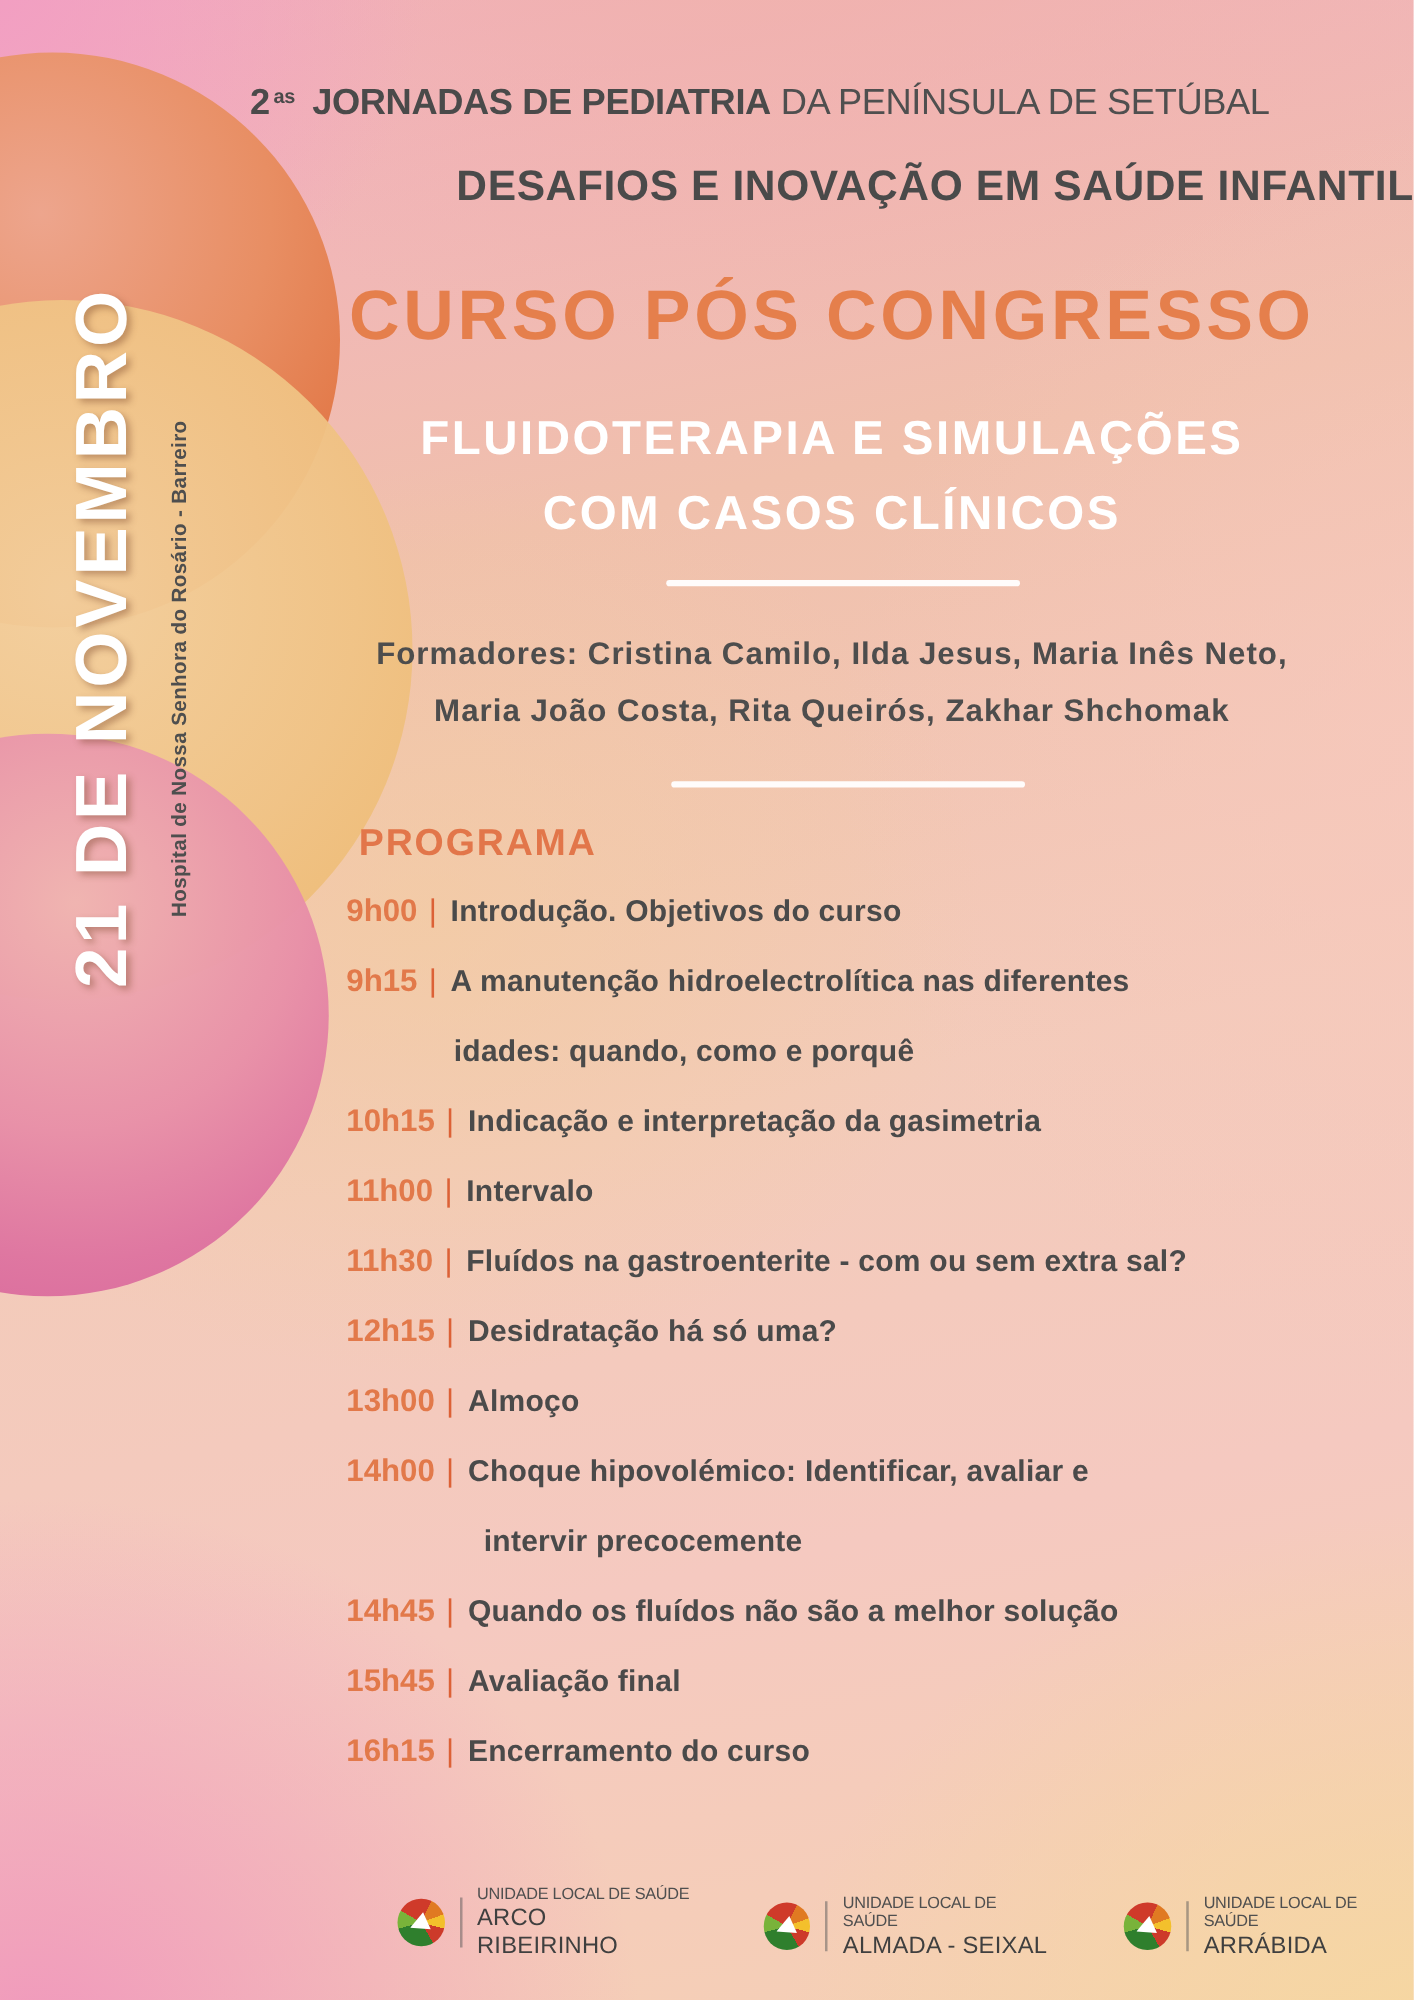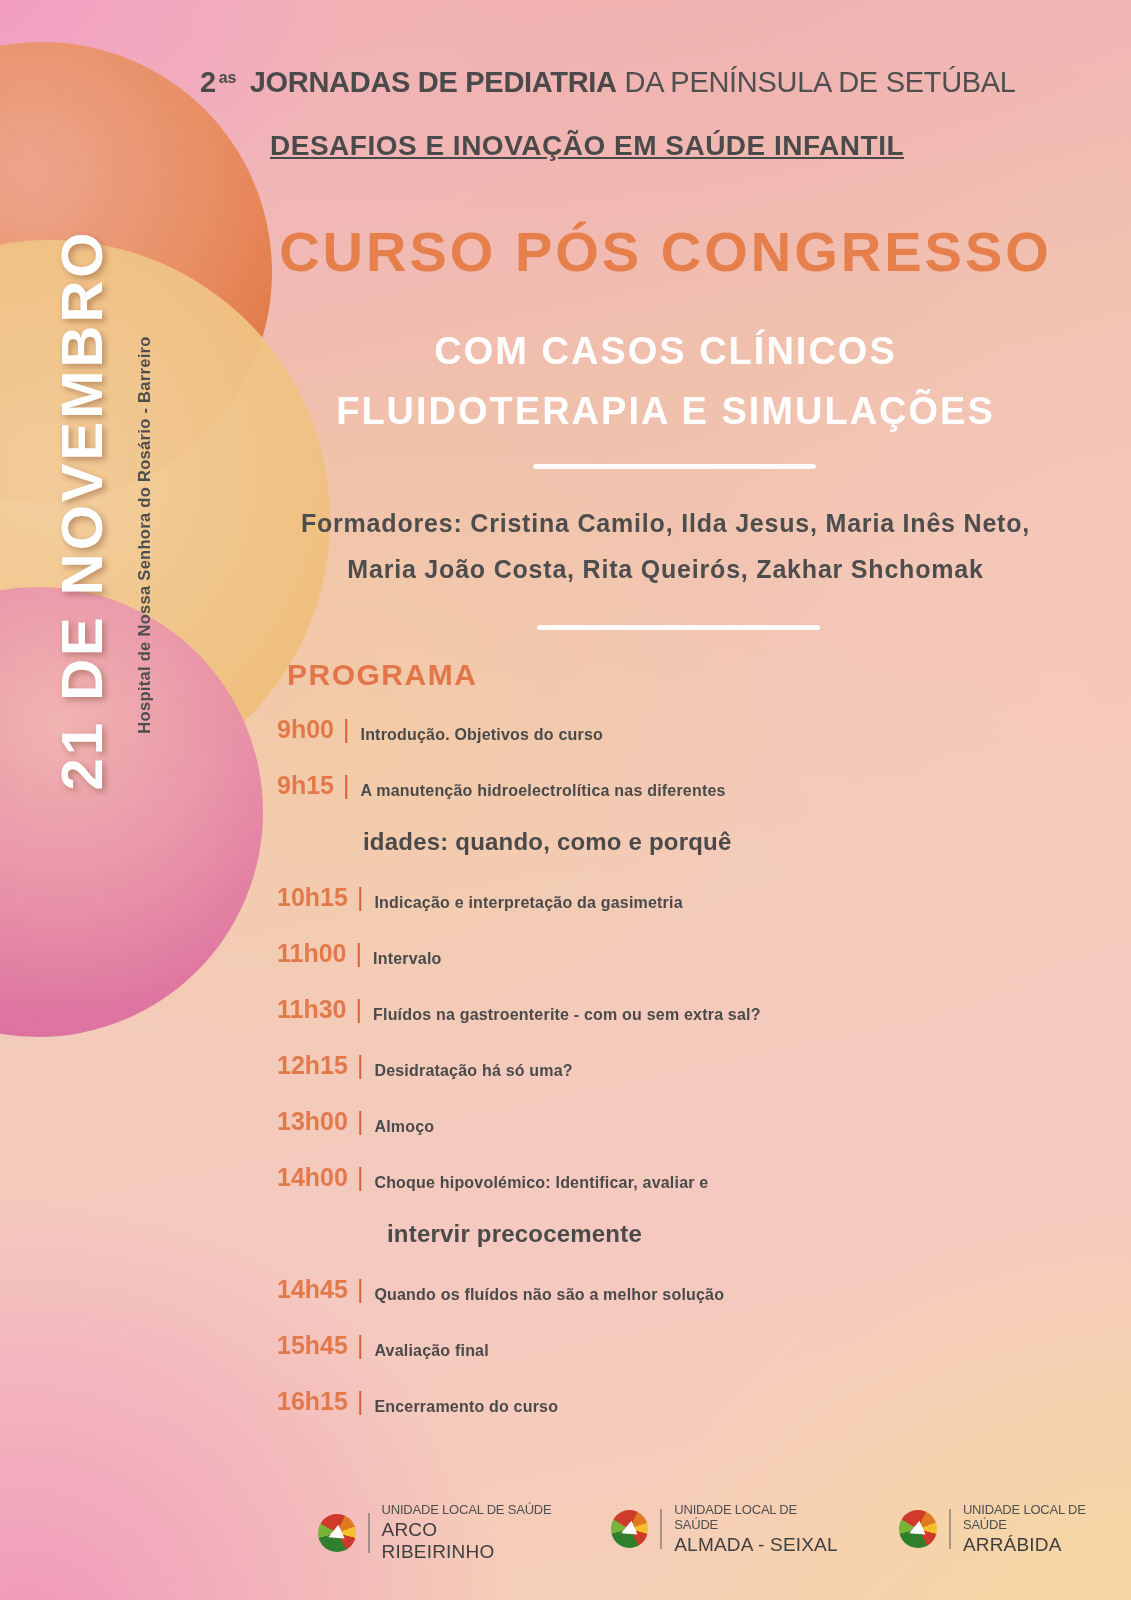--- a/index.html
+++ b/index.html
@@ -61,23 +61,22 @@
     top: 66px; left: 200px; width: 931px; padding-right: 116px; box-sizing: border-box;
     text-align: center; font-size: 29px; color: #4A4A4A; letter-spacing: -0.3px;
     white-space: nowrap;
   }
   .title-line1 .edition { font-weight: 700; }
   .title-line1 sup { font-size: 0.55em; vertical-align: 0.55em; font-weight: 700; margin: 0 6px 0 3px; }
   .title-line1 .event-bold { font-weight: 700; }
   .title-line1 .event-rest { font-weight: 400; color: #4F4F4F; }
   .title-line2 {
     top: 130px; left: 200px; width: 931px; padding-left: 70px; box-sizing: border-box;
-    text-align: left; font-size: 28px; font-weight: 700; color: #4A4A4A; letter-spacing: 0.5px;
+    text-align: right; font-size: 34px; font-weight: 700; color: #4A4A4A; letter-spacing: 0.5px;
     white-space: nowrap;
-    text-decoration: underline;
   }
   .kicker {
     top: 219px; left: 200px; width: 931px;
     text-align: center; font-size: 56px; font-weight: 700; letter-spacing: 3px;
     color: #E57F4C; white-space: nowrap;
   }
   .course-title {
     top: 321px; left: 200px; width: 931px;
     text-align: center; font-size: 38px; font-weight: 700; letter-spacing: 2px;
     line-height: 60px; color: #FFFFFF;
@@ -98,29 +97,29 @@
     top: 658px; left: 287px;
     font-size: 30px; font-weight: 700; letter-spacing: 1.5px; color: #E2764A;
   }
   .prog-list { top: 688px; left: 277px; width: 820px; }
   .prog-line {
     height: 56px; display: flex; align-items: flex-end; white-space: nowrap;
     font-weight: 700;
   }
   .prog-line .time { font-size: 25px; color: #E2794A; }
   .prog-line .pipe { font-size: 25px; color: #DC6136; margin: 0 11px 0 9px; font-weight: 400; }
-  .prog-line .ptitle { font-size: 16px; color: #4A4A4A; letter-spacing: 0.2px; }
+  .prog-line .ptitle { font-size: 24px; color: #4A4A4A; letter-spacing: 0.2px; }
   .prog-cont { font-size: 24px; color: #4A4A4A; letter-spacing: 0.2px; }
   .indent-a { padding-left: 86px; }
   .indent-b { padding-left: 110px; }
 
   
   .footer {
     top: 1502px; left: 318px; height: 66px;
-    display: flex; align-items: flex-start; gap: 57px;
+    display: flex; align-items: flex-end; gap: 57px;
   }
   .org { display: flex; align-items: center; }
   .org-mark {
     position: relative; width: 38px; height: 38px; border-radius: 50%;
     background: conic-gradient(from 0deg,
       #CF3A2A 0deg 25deg, #E07A22 25deg 70deg, #F3C02C 70deg 105deg,
       #CD3A2A 105deg 150deg, #2F7F2D 150deg 255deg, #79B33A 255deg 300deg,
       #CF3A2A 300deg 360deg);
   }
   .org-mark::after {
@@ -150,22 +149,22 @@
   <div class="layer title-line1">
     <span class="edition">2</span><sup>as</sup>
     <span class="event-bold">JORNADAS DE PEDIATRIA</span>
     <span class="event-rest">DA PENÍNSULA DE SETÚBAL</span>
   </div>
   <div class="layer title-line2">DESAFIOS E INOVAÇÃO EM SAÚDE INFANTIL</div>
 
   <div class="layer kicker">CURSO PÓS CONGRESSO</div>
 
   <div class="layer course-title">
+    <div>FLUIDOTERAPIA E SIMULAÇÕES</div>
     <div>COM CASOS CLÍNICOS</div>
-    <div>FLUIDOTERAPIA E SIMULAÇÕES</div>
   </div>
 
   <div class="layer divider divider-1"></div>
 
   <div class="layer trainers">
     <div>Formadores: Cristina Camilo, Ilda Jesus, Maria Inês Neto,</div>
     <div>Maria João Costa, Rita Queirós, Zakhar Shchomak</div>
   </div>
 
   <div class="layer divider divider-2"></div>

